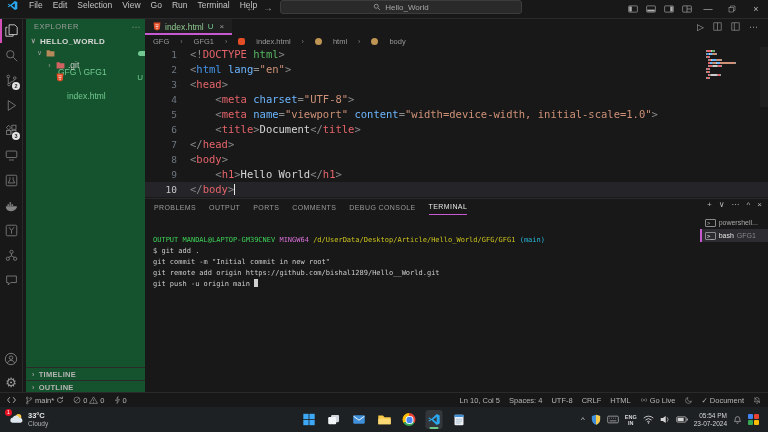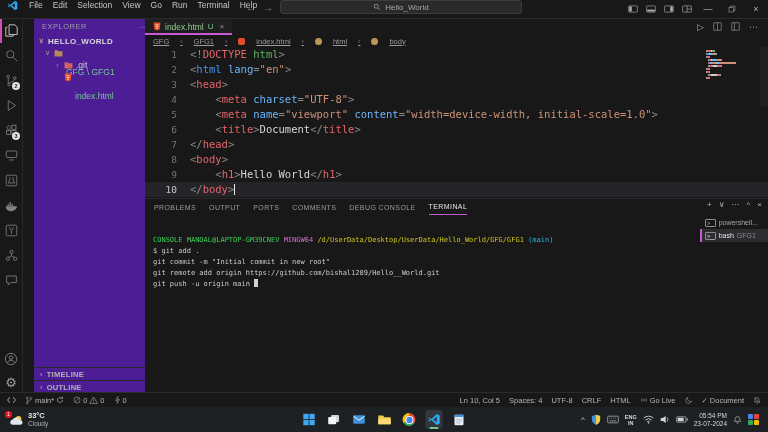--- a/index.html
+++ b/index.html
@@ -27,21 +27,21 @@
   .activitybar{position:absolute;left:0;top:0;bottom:0;width:22px;background:#181818;
                border-right:1px solid #2a2a2a;display:flex;flex-direction:column;align-items:center;}
   .ab-icon{width:22px;height:25px;display:flex;align-items:center;justify-content:center;color:#848484;position:relative;}
   .ab-icon.active{color:#e3e3e3;box-shadow:inset 2px 0 0 #d14fb6;}
   .ab-badge{position:absolute;bottom:3px;right:2px;min-width:8px;height:8px;border-radius:5px;background:#e3e3e3;
             color:#1b1b1b;font-size:5.5px;line-height:8px;text-align:center;font-weight:bold;}
   .ab-bottom{margin-top:auto;}
   .gear-glyph{font-size:13px;color:#9a9a9a;}
 
   
-  .sidebar{position:absolute;left:34px;top:0;bottom:0;width:123px;background:#4c1d95;border-right:3px solid #c4b5fd;}
+  .sidebar{position:absolute;left:26px;top:0;bottom:0;width:123px;background:#14532d;border-right:3px solid #c4b5fd;}
   .sb-header{height:17px;display:flex;align-items:center;padding:0 8px;color:#9d9d9d;font-size:7.5px;letter-spacing:.5px;}
   .sb-dots{margin-left:auto;color:#9d9d9d;font-size:9px;}
   .tree-row{display:flex;align-items:center;height:12px;gap:3px;font-size:8.5px;color:#cfcfcf;white-space:nowrap;}
   .tree-row .chev{color:#9d9d9d;font-size:7px;width:7px;text-align:center;}
   .lbl-green{color:#73c991;margin-top:37px;}
   .row-root{padding-left:4px;font-weight:bold;color:#d9d9d9;font-size:8px;letter-spacing:.3px;}
   .row-l2{padding-left:10px;}
   .row-l3{padding-left:20px;}
   .tree-right{margin-left:auto;padding-right:6px;}
   .dot-green{width:5px;height:5px;border-radius:3px;background:#73c991;}
@@ -54,21 +54,21 @@
   
   .editor{position:absolute;left:145px;top:0;right:0;bottom:0;background:#181818;}
   .tabbar{position:absolute;top:0;left:0;right:0;height:17px;display:flex;background:#181818;}
   .tab{display:flex;align-items:center;gap:4px;padding:0 8px;background:#1f1f1f;position:relative;font-size:8.5px;}
   .tab .tab-underline{position:absolute;left:0;right:0;bottom:0;height:2px;background:#c75ad1;}
   .tab-label{color:#8fc98f;}
   .tab-dirty{color:#73c991;font-size:8px;}
   .tab-close{color:#9a9a9a;font-size:8px;margin-left:2px;}
   .editor-actions{margin-left:auto;display:flex;align-items:center;gap:9px;padding-right:10px;color:#ababab;}
   .breadcrumb{position:absolute;top:17px;left:0;right:0;height:12px;display:flex;align-items:center;
-              font-size:7.5px;color:#9a9a9a;padding-left:8px;gap:11px;text-decoration:underline;}
+              font-size:7.5px;color:#9a9a9a;padding-left:8px;gap:11px;}
   .bc-sep{color:#7a7a7a;font-size:7px;}
   .bc-ico{width:7px;height:7px;border-radius:2px;display:inline-block;}
   .bc-ico.html-file{background:#e44d26;}
   .bc-ico.symbol-element{background:#c09553;border-radius:4px;}
 
   .code-wrap{position:absolute;top:29px;left:0;right:0;height:151px;}
   .code-line{display:flex;height:15px;line-height:15px;font-family:"DejaVu Sans Mono",monospace;font-size:10.5px;}
   .code-line.active{background:#242429;}
   .ln{width:32px;text-align:right;padding-right:13px;color:#6e7681;font-size:9.5px;flex:none;}
   .code-line.active .ln{color:#c6c6c6;}
@@ -102,21 +102,21 @@
 
   
   .statusbar{position:absolute;left:0;right:0;bottom:25px;height:14px;background:#181818;border-top:1px solid #2a2a2a;
              display:flex;align-items:center;font-size:7.5px;color:#b5b5b5;padding:0 7px;gap:9px;z-index:5;}
   .sb-item{display:flex;align-items:center;gap:2px;white-space:nowrap;}
   .sb-right{margin-left:auto;display:flex;align-items:center;gap:9px;}
 
   
   .taskbar{position:absolute;left:0;right:0;bottom:0;height:25px;background:#1e2124;display:flex;align-items:center;
            padding:0 9px;z-index:6;}
-  .weather{display:flex;align-items:center;gap:4px;}
+  .weather{display:flex;align-items:flex-start;gap:4px;}
   .weather-badge{position:absolute;top:-3px;left:-4px;background:#e81123;color:#fff;font-size:5px;min-width:7px;height:7px;
                  border-radius:4px;line-height:7px;text-align:center;}
   .weather-icon-wrap{position:relative;}
   .weather-text{display:flex;flex-direction:column;line-height:8px;}
   .weather-temp{color:#e8e8e8;font-size:7.5px;font-weight:bold;}
   .weather-desc{color:#b0b0b0;font-size:6.5px;}
   .tb-apps{position:absolute;left:50%;transform:translateX(-50%);display:flex;align-items:center;gap:8px;height:25px;}
   .app-btn{width:17px;height:19px;display:flex;align-items:center;justify-content:center;border-radius:3px;position:relative;}
   .app-btn.active{background:#33373b;}
   .app-btn.active::after{content:"";position:absolute;bottom:0;left:4px;right:4px;height:2px;border-radius:1px;background:#6fc98a;}
@@ -510,21 +510,21 @@
             <span class="panel-tab active">TERMINAL</span>
           </div>
         <div class="panel-actions">
           <span>+</span>
           <span class="pa-glyph">∨</span>
           <span>⋯</span>
           <span class="pa-glyph">^</span>
           <span>×</span>
         </div>
         <div id="terminal">
-            <div class="term-line"><span class="tk-tg">CONSOLE MANDAL@LAPTOP-GM39CNEV </span><span class="tk-tm">MINGW64 </span><span class="tk-ty">/d/UserData/Desktop/UserData/Hello_World/GFG/GFG1 </span><span class="tk-tc">(main)</span></div>
+            <div class="term-line"><span class="tk-tg">OUTPUT MANDAL@LAPTOP-GM39CNEV </span><span class="tk-tm">MINGW64 </span><span class="tk-ty">/d/UserData/Desktop/Article/Hello_World/GFG/GFG1 </span><span class="tk-tc">(main)</span></div>
             <div class="term-line"><span class="tk-tw">$ git add .</span></div>
             <div class="term-line"><span class="tk-tw">git commit -m "Initial commit in new root"</span></div>
             <div class="term-line"><span class="tk-tw">git remote add origin https://github.com/bishal1289/Hello__World.git</span></div>
             <div class="term-line"><span class="tk-tw">git push -u origin main </span><span class="term-cursor"></span></div>
           </div>
         <div class="term-side" id="term-list">
             <div class="term-item">
               <span class="term-ico">&gt;_</span>
               <span>powershell...</span>
             </div>

